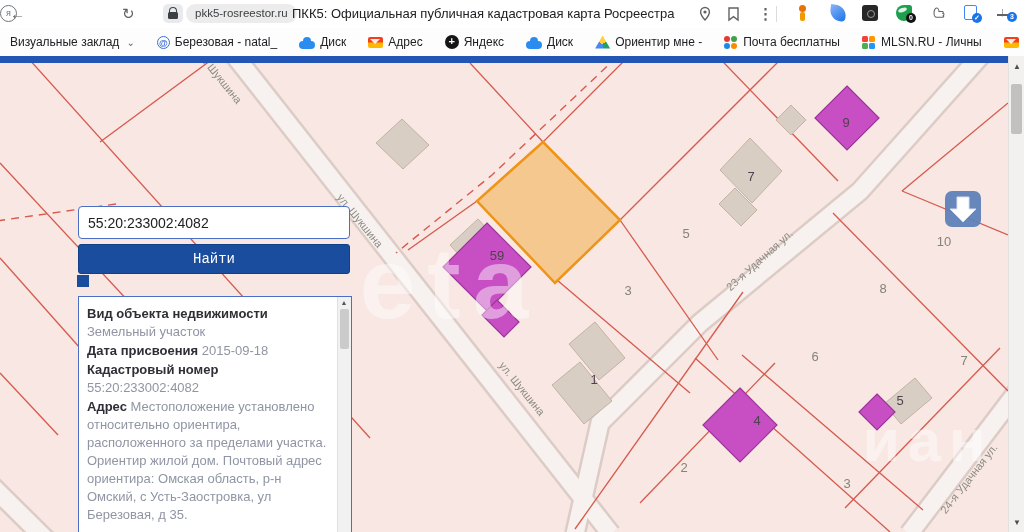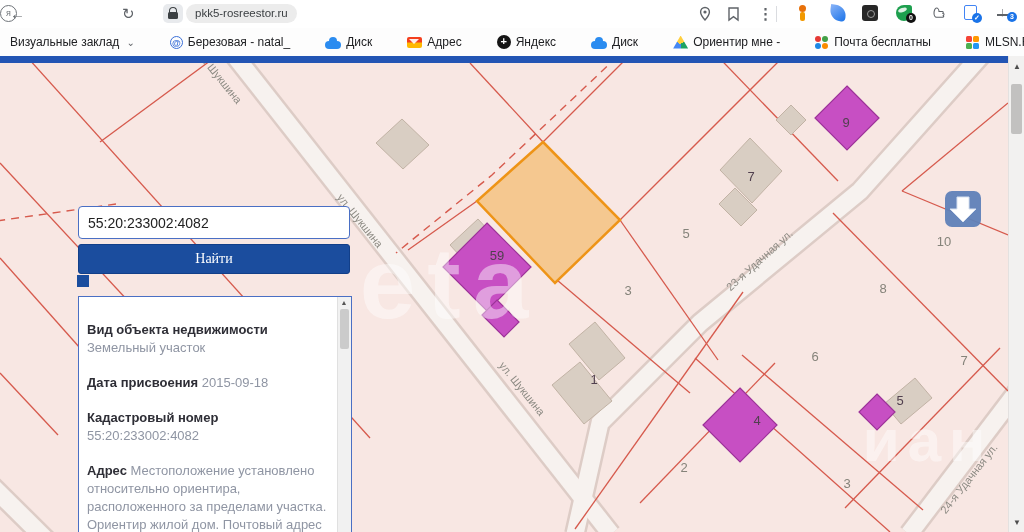--- a/index.html
+++ b/index.html
@@ -22,21 +22,21 @@
   .ext-orange .stem{position:absolute;left:6px;top:7px;width:5px;height:9px;border-radius:2px;background:#f29900}
   .ext-feather{background:linear-gradient(135deg,#8ab4f8,#1a73e8);border-radius:0 70% 4px 70%;transform:rotate(8deg)}
   .ext-dark{background:#272727;border-radius:3px}
   .ext-dark i{position:absolute;left:5px;top:5px;width:6px;height:6px;border:1px solid #9a9a9a;border-radius:50%}
   .ext-green{background:#1d9f4e;border-radius:60% 20% 60% 60%}
   .ext-green i{position:absolute;left:2px;top:3px;width:9px;height:4px;background:#fff;border-radius:50%;transform:rotate(-20deg);opacity:.85}
   .ext-doc{background:#fff;border:1.4px solid #4285f4;border-radius:2px;width:11px;height:13px}
   .dl-arrow{position:absolute;top:4px;color:#5f6368;font-size:13px;font-weight:bold}
 
   
-  .bm-bar{position:absolute;left:0;top:28px;width:1024px;height:28px;background:#fdfdfd;display:flex;align-items:center;padding:0 10px;box-sizing:border-box;gap:35px;white-space:nowrap}
+  .bm-bar{position:absolute;left:0;top:28px;width:1024px;height:28px;background:#fdfdfd;display:flex;align-items:center;padding:0 10px;box-sizing:border-box;gap:22px;white-space:nowrap}
   .bm{display:flex;align-items:center;gap:5px;font-size:12px;color:#202124;flex:0 0 auto}
   .chev{color:#5f6368;font-size:10px;margin-left:2px}
   .ic{width:14px;height:14px;position:relative;flex:0 0 auto}
   .ic-at{border:1.7px solid #3a6fd8;border-radius:50%;color:#3a6fd8;font-size:9px;font-weight:bold;text-align:center;line-height:13px;width:13px;height:13px;box-sizing:border-box}
   .ic-cloud{width:16px;height:8px;background:#2b8cf0;border-radius:5px;margin-top:5px}
   .ic-cloud:before{content:"";position:absolute;left:4px;top:-4px;width:8px;height:8px;background:#2b8cf0;border-radius:50%}
   .ic-mail{width:15px;height:11px;border-radius:2px;background:linear-gradient(#f43f1e 45%,#ffb800 55%)}
   .ic-mail:before{content:"";position:absolute;left:2px;top:2px;border-left:5.5px solid transparent;border-right:5.5px solid transparent;border-top:5px solid #fff;opacity:.9}
   .ic-plus{background:#151515;border-radius:50%;color:#fff;font-size:11px;font-weight:bold;text-align:center;line-height:13px}
   .ic-drive{width:15px;height:13px;clip-path:polygon(50% 0,100% 100%,0 100%);background:conic-gradient(from 180deg at 50% 62%, #4688f4 0 33%, #ffcf3e 33% 66%, #1ea362 66%)}
@@ -54,44 +54,45 @@
   text.street{font-family:"Liberation Sans",sans-serif;font-size:11px;fill:#8d8b84}
   text.wm{font-family:"Liberation Sans",sans-serif;font-weight:bold;fill:#ffffff;opacity:.45}
 
   
   .scrollbar{position:absolute;right:0;top:56px;width:16px;height:476px;background:#f2f1f0;border-left:1px solid #e3e1e0;box-sizing:border-box}
   .scrollbar .arr{position:absolute;left:0;width:16px;text-align:center;font-size:8px;color:#4d4d4d}
   .scroll-thumb{position:absolute;left:2px;top:28px;width:11px;height:50px;background:#c2c1c0;border-radius:2px}
 
   
   .search-input{position:absolute;left:78px;top:206px;width:272px;height:33px;box-sizing:border-box;border:1.6px solid #4a6fc4;border-radius:4px;font-size:14px;color:#222;padding:0 9px;font-family:"Liberation Sans",sans-serif;background:#fff}
-  .find-btn{position:absolute;left:78px;top:244px;width:272px;height:30px;background:#1b4d9e;border:1px solid #123f89;border-radius:3px;color:#fff;font-size:14px;font-family:Liberation Serif, serif;cursor:pointer}
+  .find-btn{position:absolute;left:78px;top:244px;width:272px;height:30px;background:#1b4d9e;border:1px solid #123f89;border-radius:3px;color:#fff;font-size:14px;font-family:Liberation Mono, monospace;cursor:pointer}
   .mini-square{position:absolute;left:77px;top:275px;width:12px;height:12px;background:#1b4d9e}
   .info-panel{position:absolute;left:78px;top:296px;width:274px;height:260px;background:#fff;border:1px solid #4a6fc4;box-sizing:border-box}
   .panel-body{position:absolute;left:0;top:0;right:13px;bottom:0;padding:7px 6px 4px 8px;font-size:13px;line-height:18px;overflow:hidden}
   .pback{background:#2f5cc6;color:#fff;padding:0 2px;cursor:pointer}
-  .prow{margin-top:17px}
+  .prow{margin-top:1px}
   .plabel{font-weight:bold;color:#2e2e36}
   .pval{color:#8f95a3}
   .panel-scroll{position:absolute;right:0;top:0;width:13px;bottom:0;background:#f1f1f1;border-left:1px solid #e0e0e0}
   .panel-scroll .arr{position:absolute;left:0;top:2px;width:12px;text-align:center;font-size:7px;color:#555}
   .panel-thumb{position:absolute;left:1.5px;top:12px;width:9px;height:40px;background:#cbcbcb;border-radius:2px}
 </style>
 </head>
 <body>
 
 <div class="chrome">
   <span class="tool" style="left:10px">←</span>
   <span class="ya-circle">я</span>
   <span class="tool" style="left:122px">↻</span>
   <span class="lock-chip">
       <span class="sh"></span>
       <span class="bd"></span>
     </span>
   <span class="url-pill">pkk5-rosreestor.ru</span>
+  <span class="page-title">ПКК5: Официальная публичная кадастровая карта Росреестра</span>
 
   <svg class="tool" style="left:697px;top:6px" width="16" height="16" viewBox="0 0 16 16">
     <path d="M8 1.5C5.5 1.5 3.6 3.5 3.6 6c0 3.2 4.4 8 4.4 8s4.4-4.8 4.4-8c0-2.5-1.9-4.5-4.4-4.5z" fill="none" stroke="#5f6368" stroke-width="1.4"></path>
     <circle cx="8" cy="6" r="1.6" fill="#5f6368"></circle>
   </svg>
   <svg class="tool" style="left:726px;top:6px" width="15" height="16" viewBox="0 0 15 16">
     <path d="M3 2h9v12l-4.5-3.4L3 14z" fill="none" stroke="#5f6368" stroke-width="1.4"></path>
   </svg>
   <span class="tool" style="left:758px;font-weight:bold">⋮</span>
   <span class="divider-v"></span>

